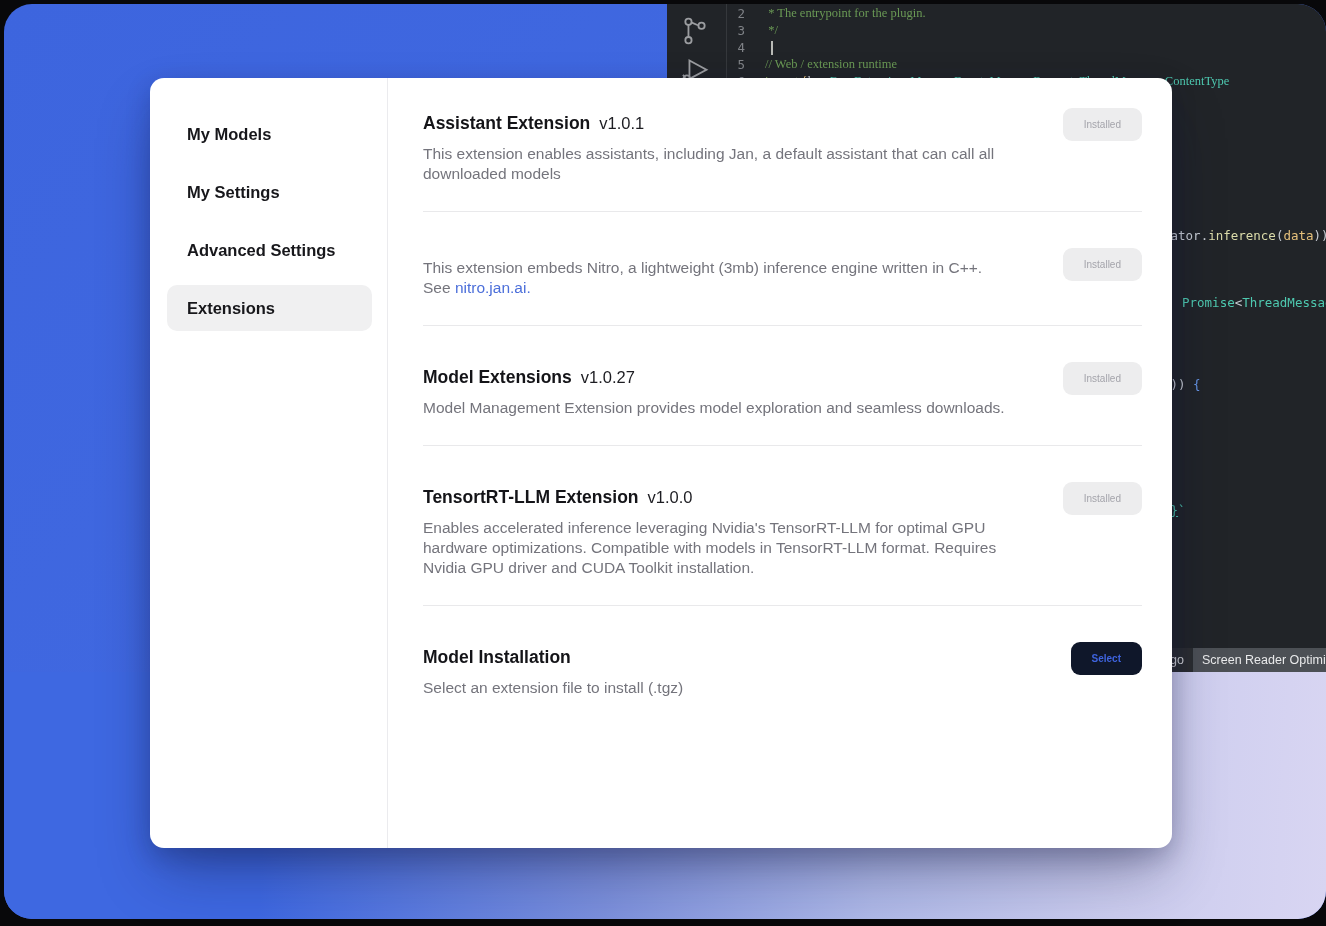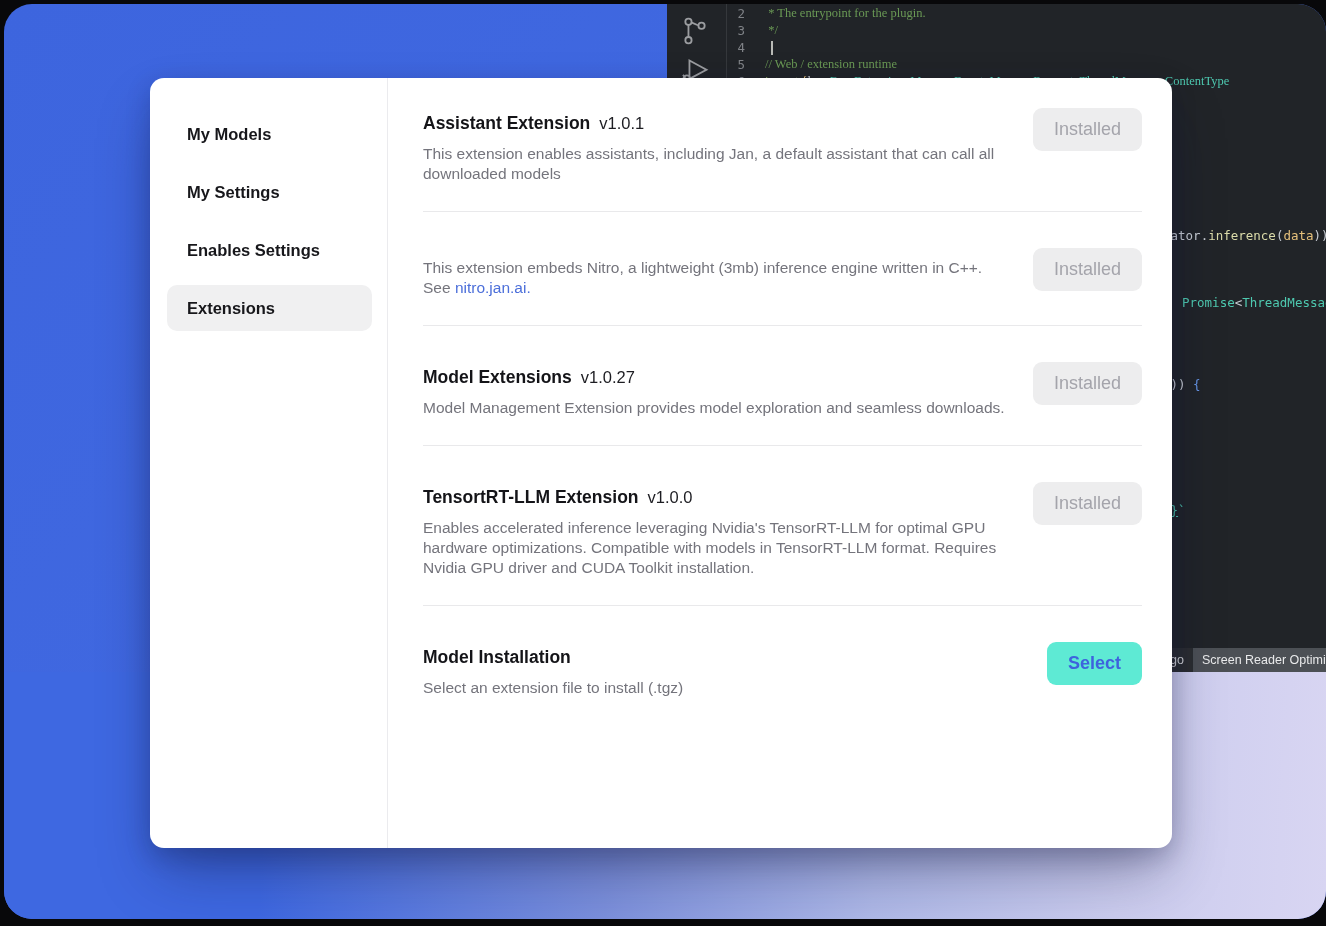--- a/index.html
+++ b/index.html
@@ -44,23 +44,23 @@
   .side-item.active{background:#f0f0f1;}
   .vdivider{width:1px;background:#ebebee;flex:none;}
   .content{flex:1;padding:32px 30px 0 35px;}
   .section{display:flex;justify-content:space-between;align-items:flex-start;}
   .sec-info{width:586px;flex:none;}
   .sec-title-row{font-size:17.5px;color:#141418;line-height:26px;}
   .sec-title{font-weight:700;}
   .sec-version{font-weight:400;margin-left:9px;font-size:16.5px;color:#1d1d22;}
   .sec-desc{margin-top:8px;font-size:15.5px;line-height:20px;color:#74747c;}
   .sec-desc a{color:#4c6fda;text-decoration:none;cursor:pointer;}
-  .badge{flex:none;border-radius:9px;padding:11px 21px;font-size:18px;margin-top:-2px;cursor:default;}
+  .badge{flex:none;border-radius:9px;padding:11px 21px;font-size:10px;margin-top:-2px;cursor:default;}
   .badge.muted{background:#ededee;color:#a4a4ab;}
-  .badge.primary{background:#5eead4;color:#3e63dd;font-weight:700;cursor:pointer;}
+  .badge.primary{background:#0f172a;color:#3e63dd;font-weight:700;cursor:pointer;}
   .divider{height:1px;background:#e9e9eb;margin:27px 0 38px 0;}
 </style>
 </head>
 <body>
 
 <div class="stage">
 
   <div class="photo">
 
     <div class="editor">
@@ -103,21 +103,21 @@
 
   <div class="dialog">
     <div class="sidebar" id="sidebar">
         <div class="side-item">
           <span>My Models</span>
         </div>
         <div class="side-item">
           <span>My Settings</span>
         </div>
         <div class="side-item">
-          <span>Enables Settings</span>
+          <span>Advanced Settings</span>
         </div>
         <div class="side-item active">
           <span>Extensions</span>
         </div>
       </div>
     <div class="vdivider"></div>
     <div class="content" id="content">
         <div class="section">
           <div class="sec-info">
             <div class="sec-title-row"><span class="sec-title">Assistant Extension</span><span class="sec-version">v1.0.1</span></div>

